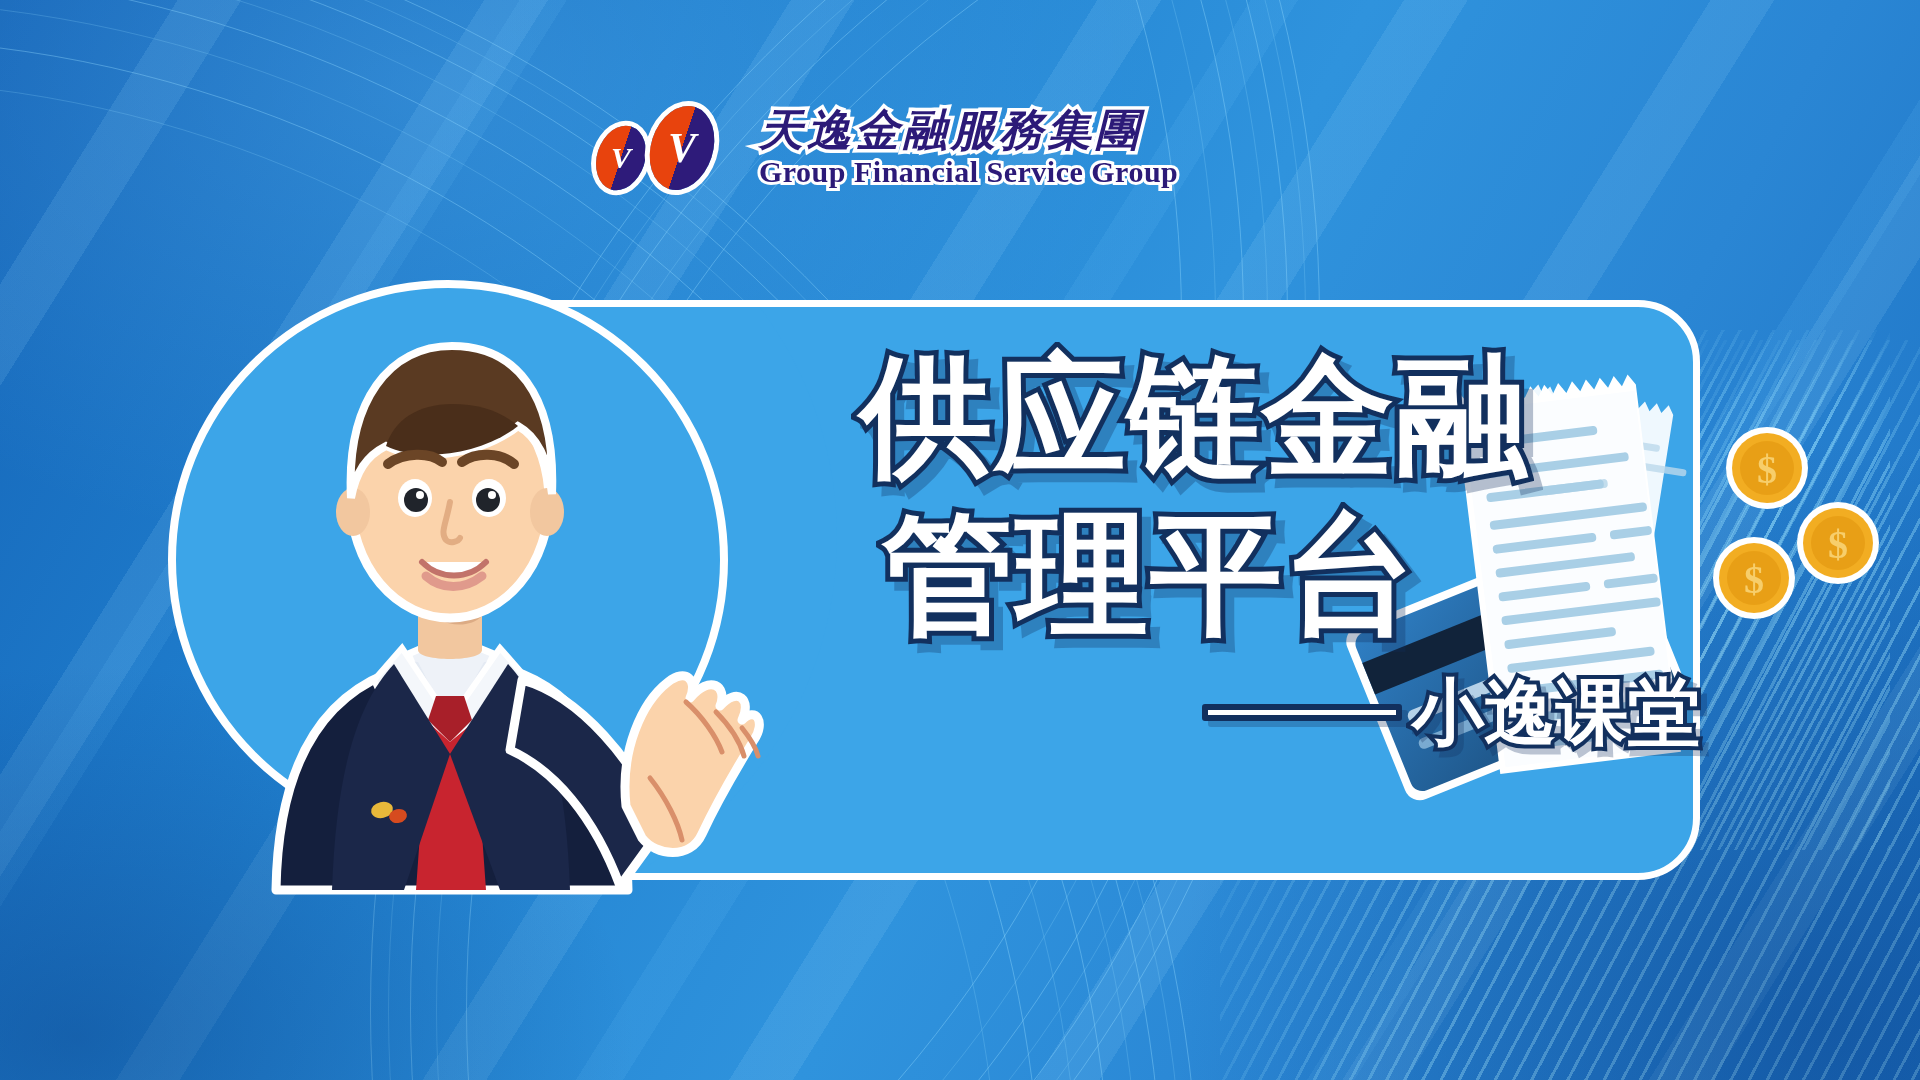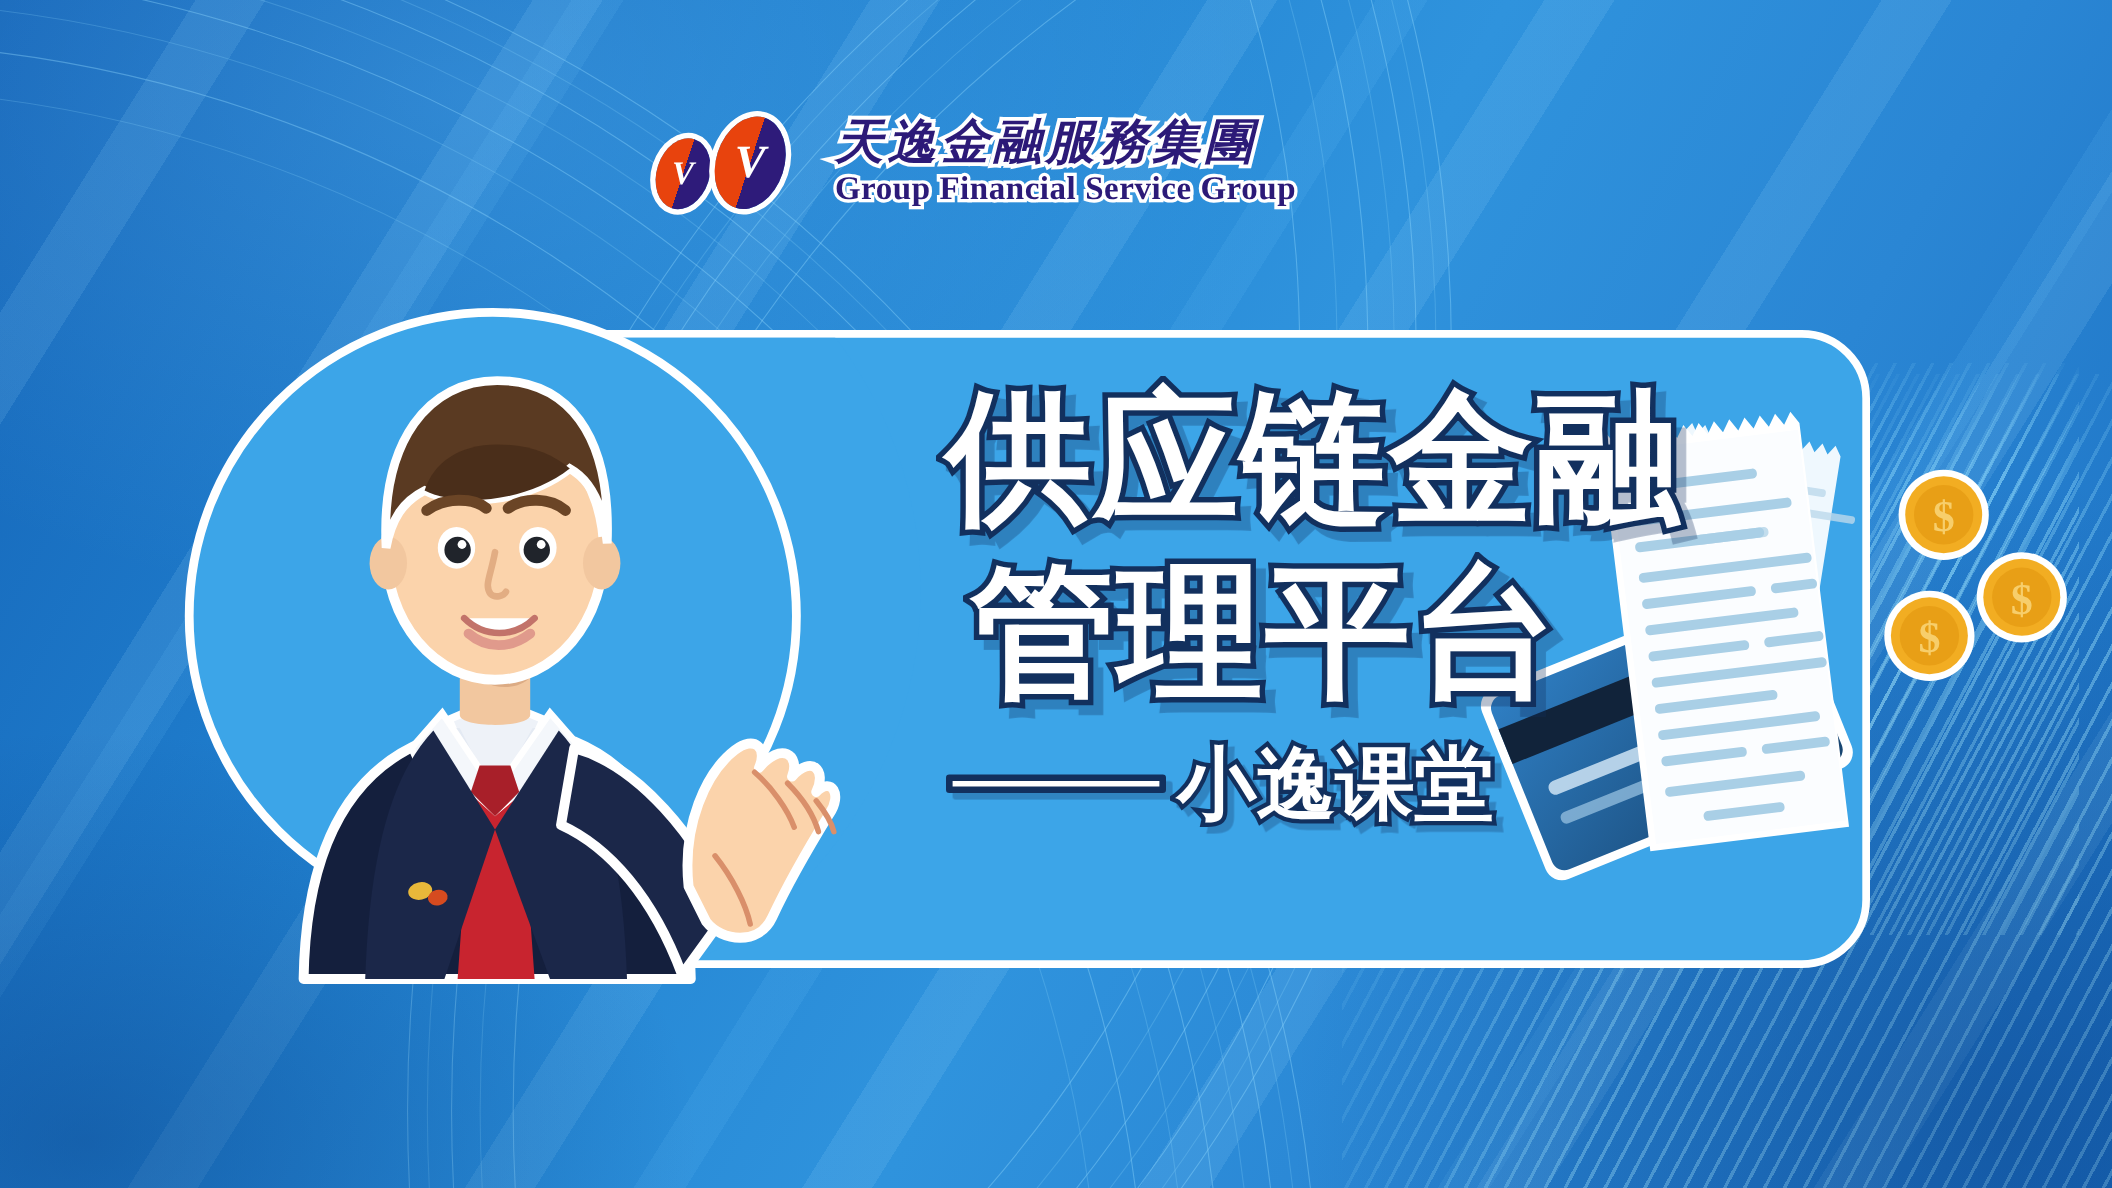--- a/index.html
+++ b/index.html
@@ -134,21 +134,21 @@
   #headline{position:absolute;left:860px;top:352px;width:850px;}
   .hl{
     font-family:Liberation Serif, serif;
     font-weight:700;color:#ffffff;line-height:1;white-space:nowrap;
     -webkit-text-stroke:10px #12305e;paint-order:stroke fill;
     filter:drop-shadow(9px 9px 0 rgba(18,48,94,.30));
   }
   .hl1{font-size:132px;letter-spacing:2px;}
   .hl2{font-size:132px;letter-spacing:2px;margin-top:26px;padding-left:22px;}
   .sub{
-    margin-top:34px;display:flex;align-items:center;justify-content:flex-start;
+    margin-top:34px;display:flex;align-items:center;justify-content:flex-end;
     gap:10px;padding-right:10px;
   }
   .dash{
     width:200px;height:17px;background:#ffffff;
     border:6px solid #12305e;border-radius:3px;
     filter:drop-shadow(6px 6px 0 rgba(18,48,94,.28));
   }
   .subtxt{
     font-family:"DejaVu Sans","Liberation Sans",sans-serif;
     font-weight:700;font-size:72px;color:#ffffff;line-height:1;white-space:nowrap;

